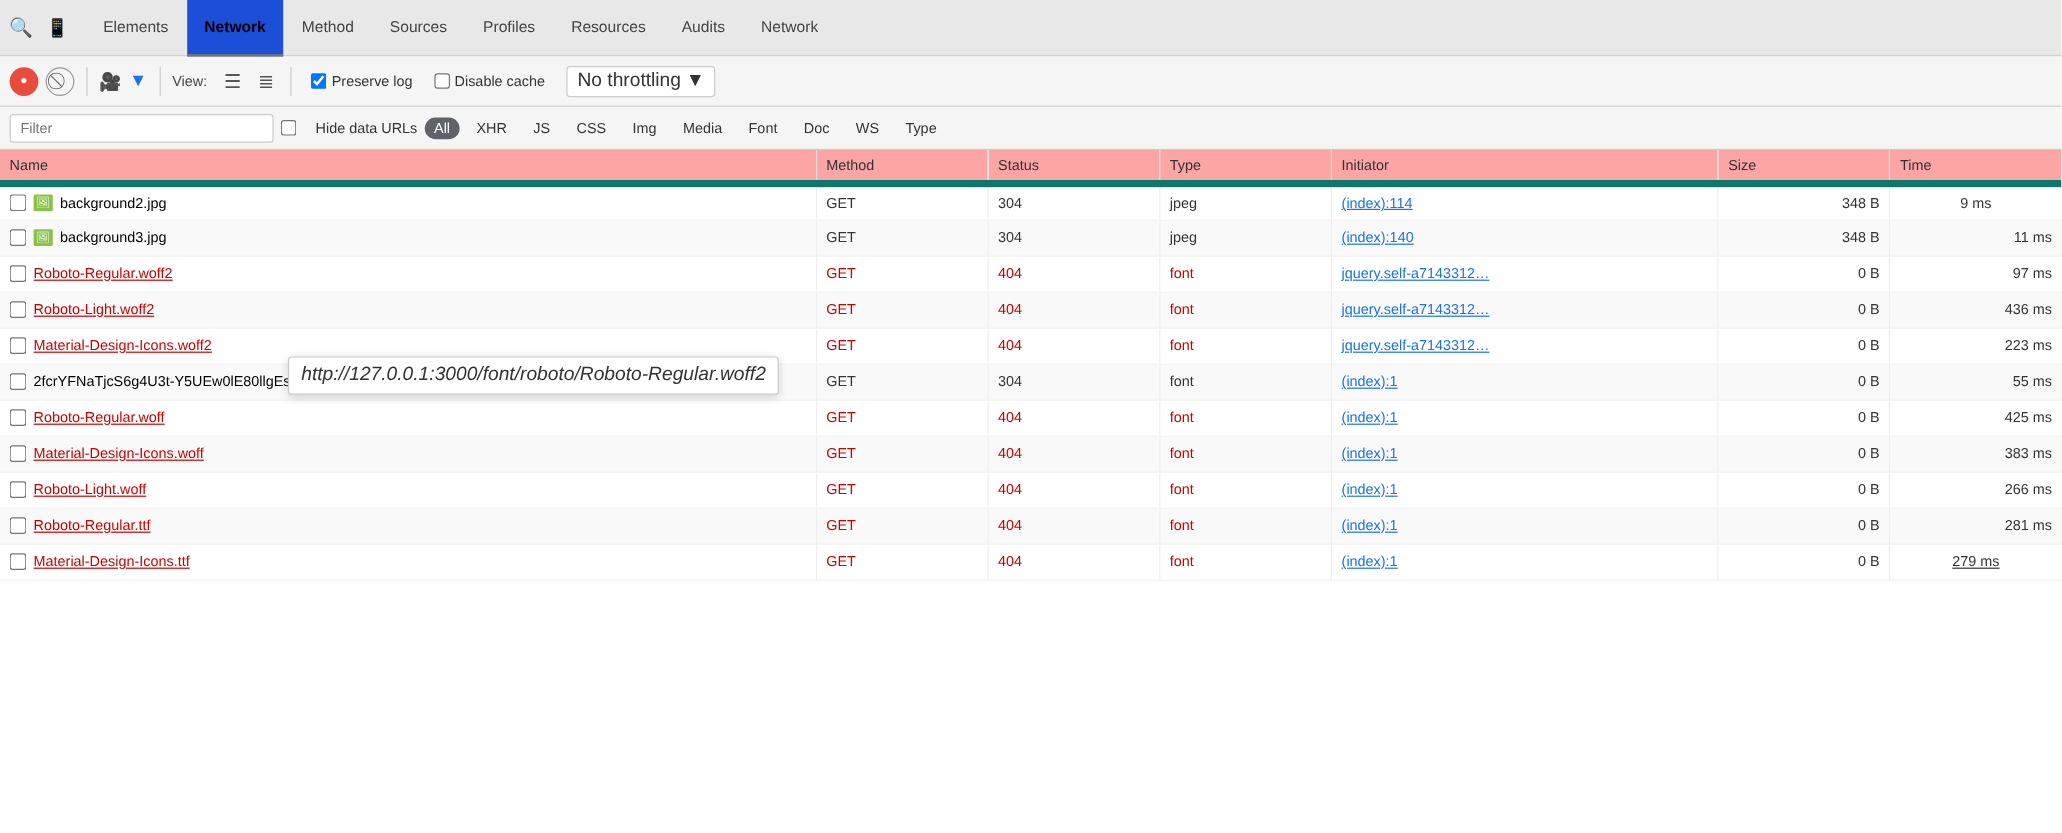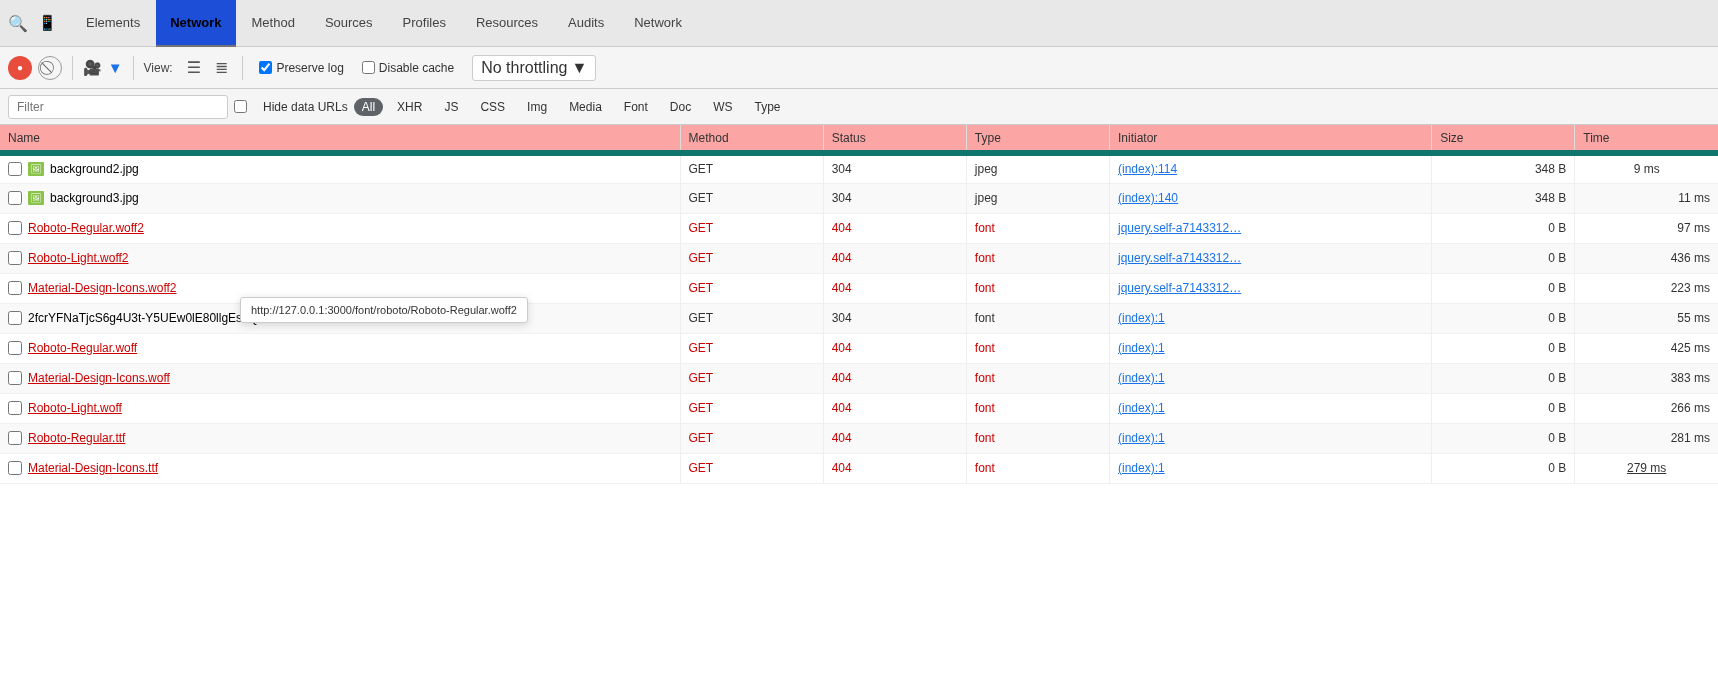--- a/index.html
+++ b/index.html
@@ -232,25 +232,26 @@
 
     
     .tooltip-container {
       position: absolute;
       top: 172px;
       left: 240px;
       background: #fff;
       border: 1px solid #ccc;
       border-radius: 3px;
       padding: 6px 10px;
-      font-size: 11px;
+      font-size: 16px;
       color: #333;
       box-shadow: 0 2px 8px rgba(0,0,0,0.15);
       white-space: nowrap;
       z-index: 100;
+      font-style: italic;
     }
 
     
     .search-icon-svg {
       width: 20px; height: 20px;
       display: inline-flex; align-items: center; justify-content: center;
       font-size: 16px; cursor: pointer; color: #555;
     }
     .mobile-icon-svg {
       width: 20px; height: 20px;

